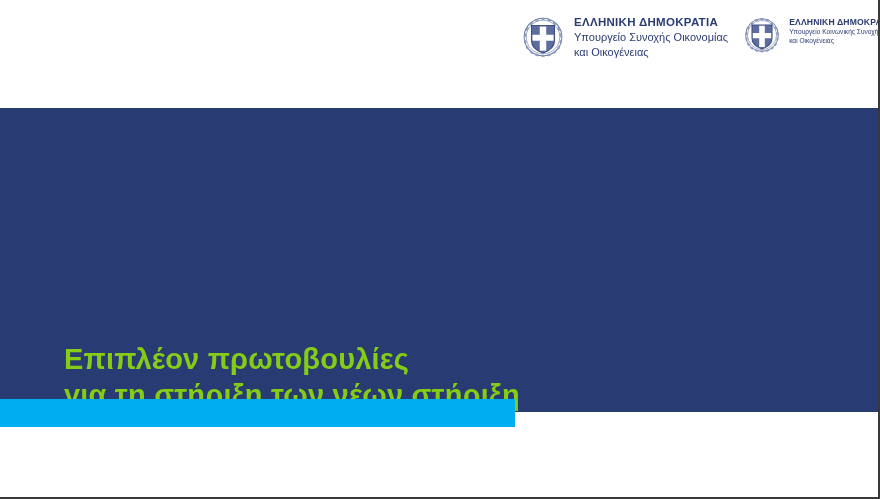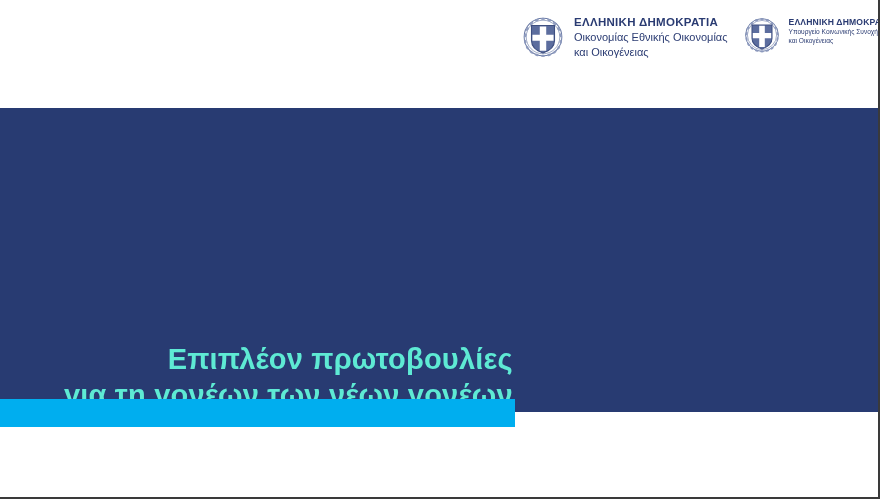--- a/index.html
+++ b/index.html
@@ -96,27 +96,26 @@
     width: 515px;
     height: 28px;
     background: #00aeef;
   }
 
   
   .title {
     position: absolute;
     left: 64px;
     top: 214px;
-    color: #5eead4;
+    color: #84cc16;
     font-size: 29px;
     font-weight: bold;
     line-height: 36px;
     letter-spacing: 0.2px;
     white-space: nowrap;
-    text-align: right;
   }
   .title-line { display: block; }
 </style>
 </head>
 <body>
 
 <div class="slide">
 
   <div class="header-band">
 
@@ -151,21 +150,21 @@
               <ellipse cx="24.7" cy="21.1" rx="4.6" ry="2.6" transform="rotate(140 24.7 21.1)"></ellipse>
               <ellipse cx="36.5" cy="13.3" rx="4.6" ry="2.6" transform="rotate(160 36.5 13.3)"></ellipse>
             </g>
           </g>
 
           <path d="M25 25 H75 V58 Q75 76 50 85 Q25 76 25 58 Z" fill="#5c6d9e" stroke="#3e4f80" stroke-width="2.4"></path>
           <path d="M43 27 H57 V45 H73 V58 H57 V80 H43 V58 H27 V45 H43 Z" fill="#ffffff"></path>
         </svg>
         <div class="logo-text logo-text-primary">
           <div class="logo-line-1">ΕΛΛΗΝΙΚΗ ΔΗΜΟΚΡΑΤΙΑ</div>
-          <div class="logo-line-2">Οικονομίας Εθνικής Οικονομίας</div>
+          <div class="logo-line-2">Υπουργείο Συνοχής Οικονομίας</div>
           <div class="logo-line-3">και Οικογένειας</div>
         </div>
       </div>
 
       <div class="logo-lockup">
         <svg class="emblem emblem-secondary" viewBox="0 0 100 100">
           <g fill="none" stroke="#6b7ba6" stroke-width="2.4">
             <circle cx="50" cy="50" r="41"></circle>
             <circle cx="50" cy="50" r="36.5" stroke-width="1.5"></circle>
           </g>
@@ -198,19 +197,19 @@
           <div class="logo-line-3">και Οικογένειας</div>
         </div>
       </div>
 
     </div>
   </div>
 
   <div class="navy-panel">
     <h1 class="title">
       <span class="title-line">Επιπλέον πρωτοβουλίες</span>
-      <span class="title-line">για τη γονέων των νέων γονέων</span>
+      <span class="title-line">για τη στήριξη των νέων στήριξη</span>
     </h1>
   </div>
 
   <div class="accent-bar"></div>
 
 </div>
 
 </body></html>

